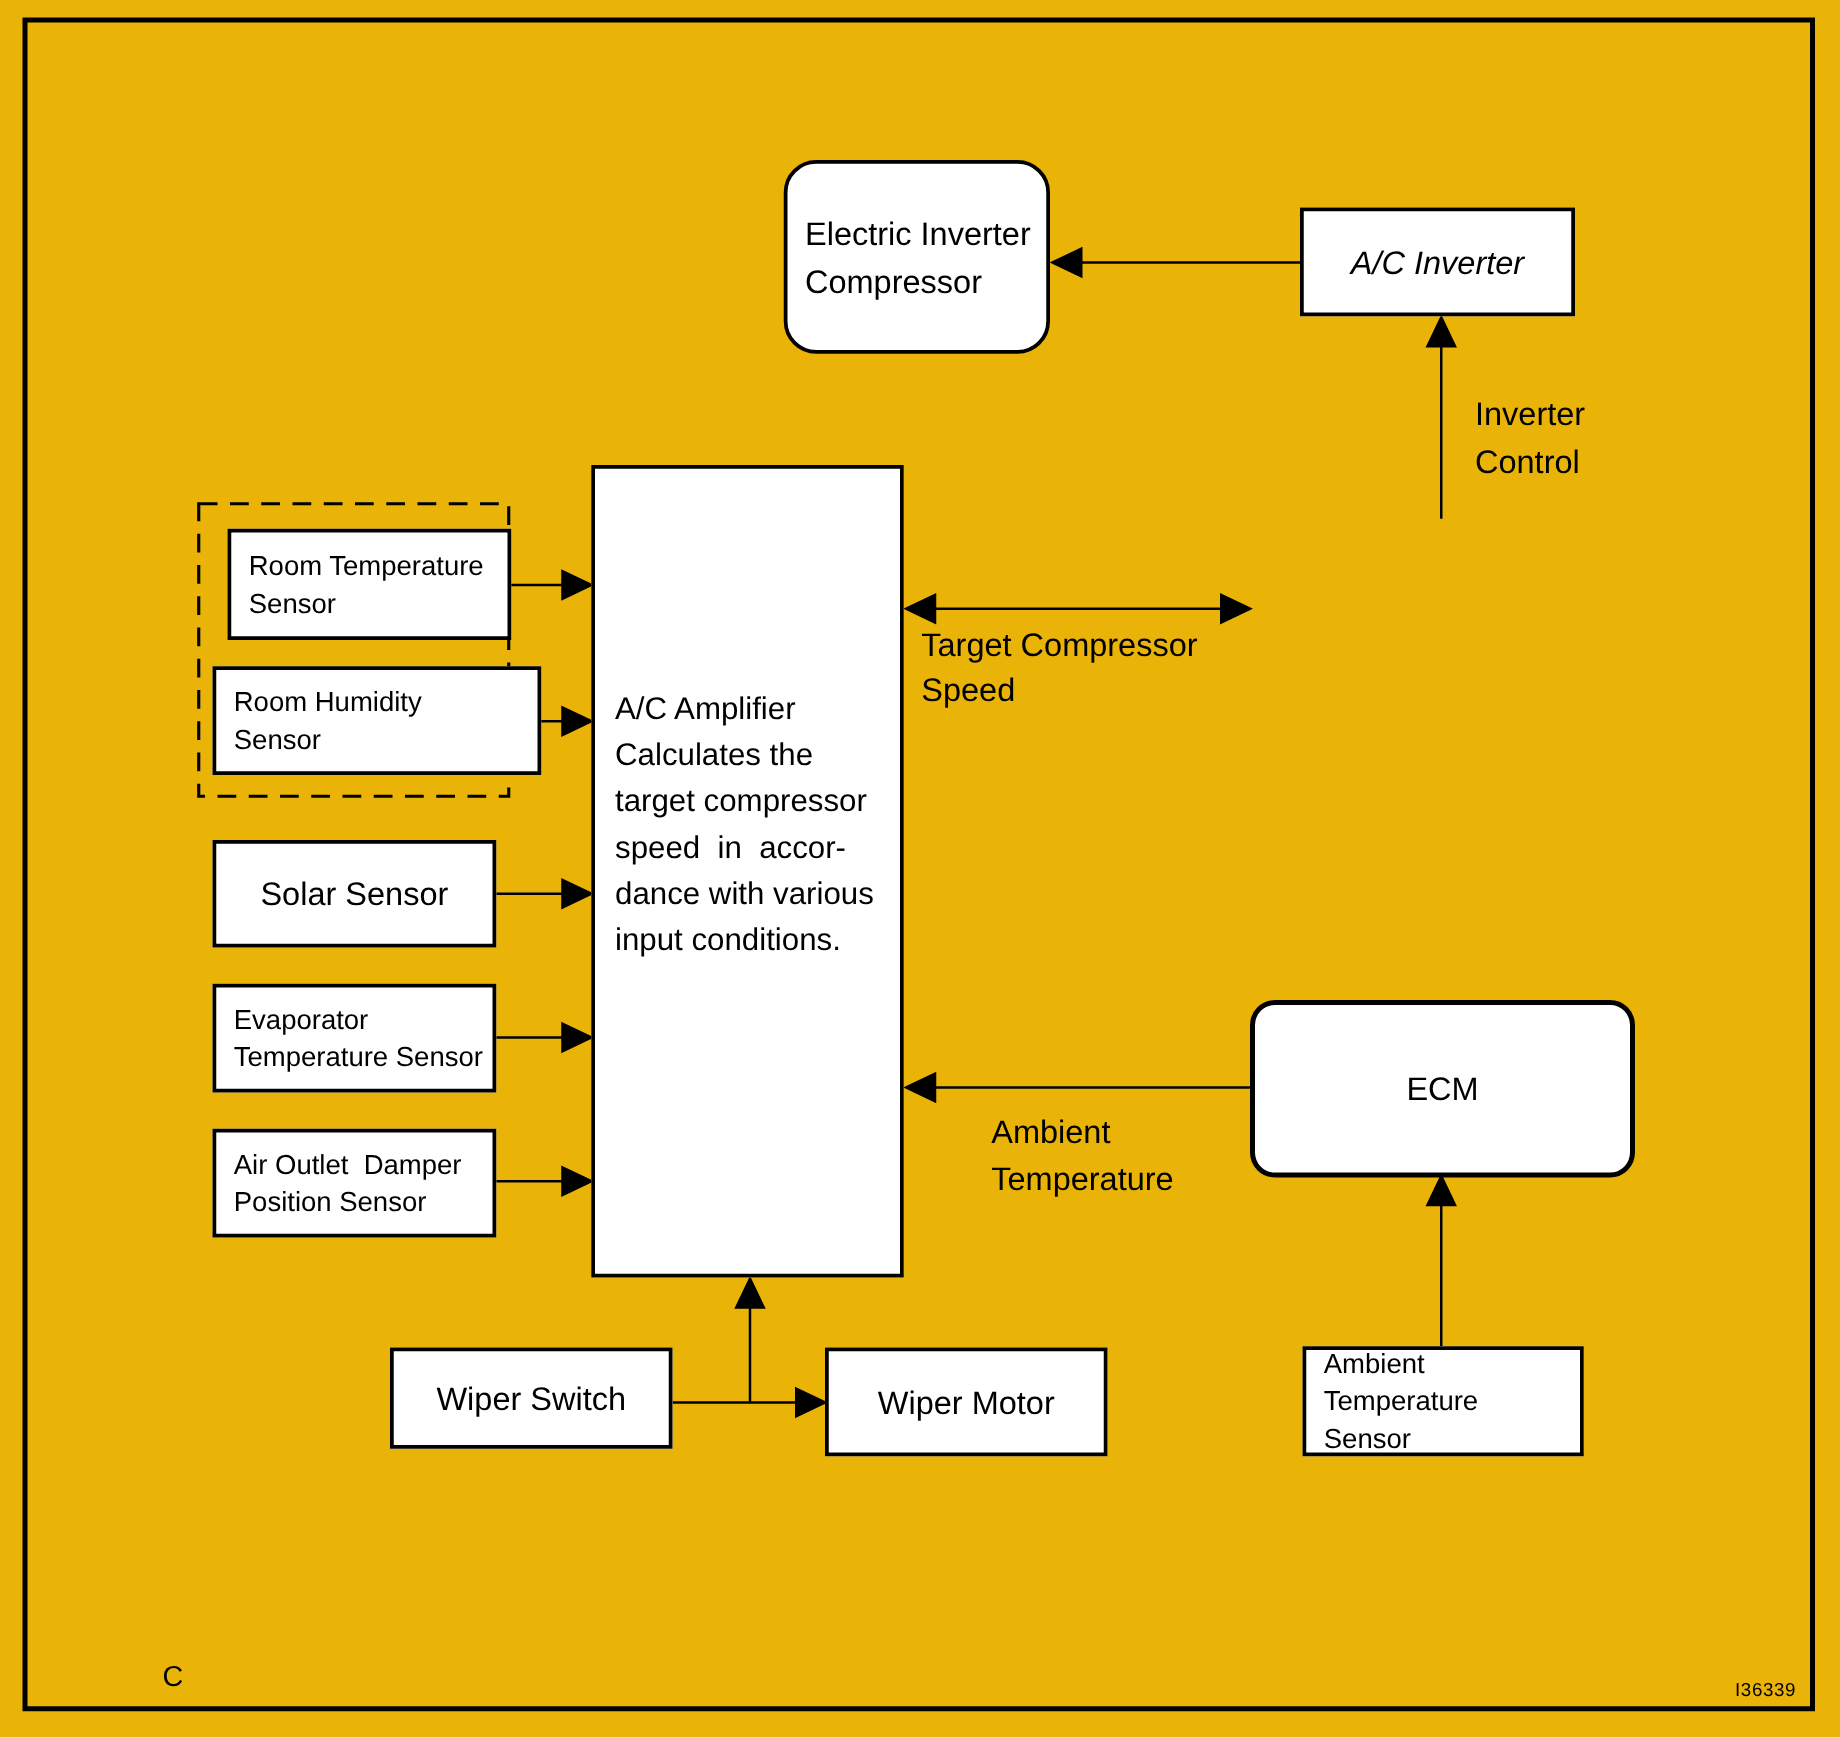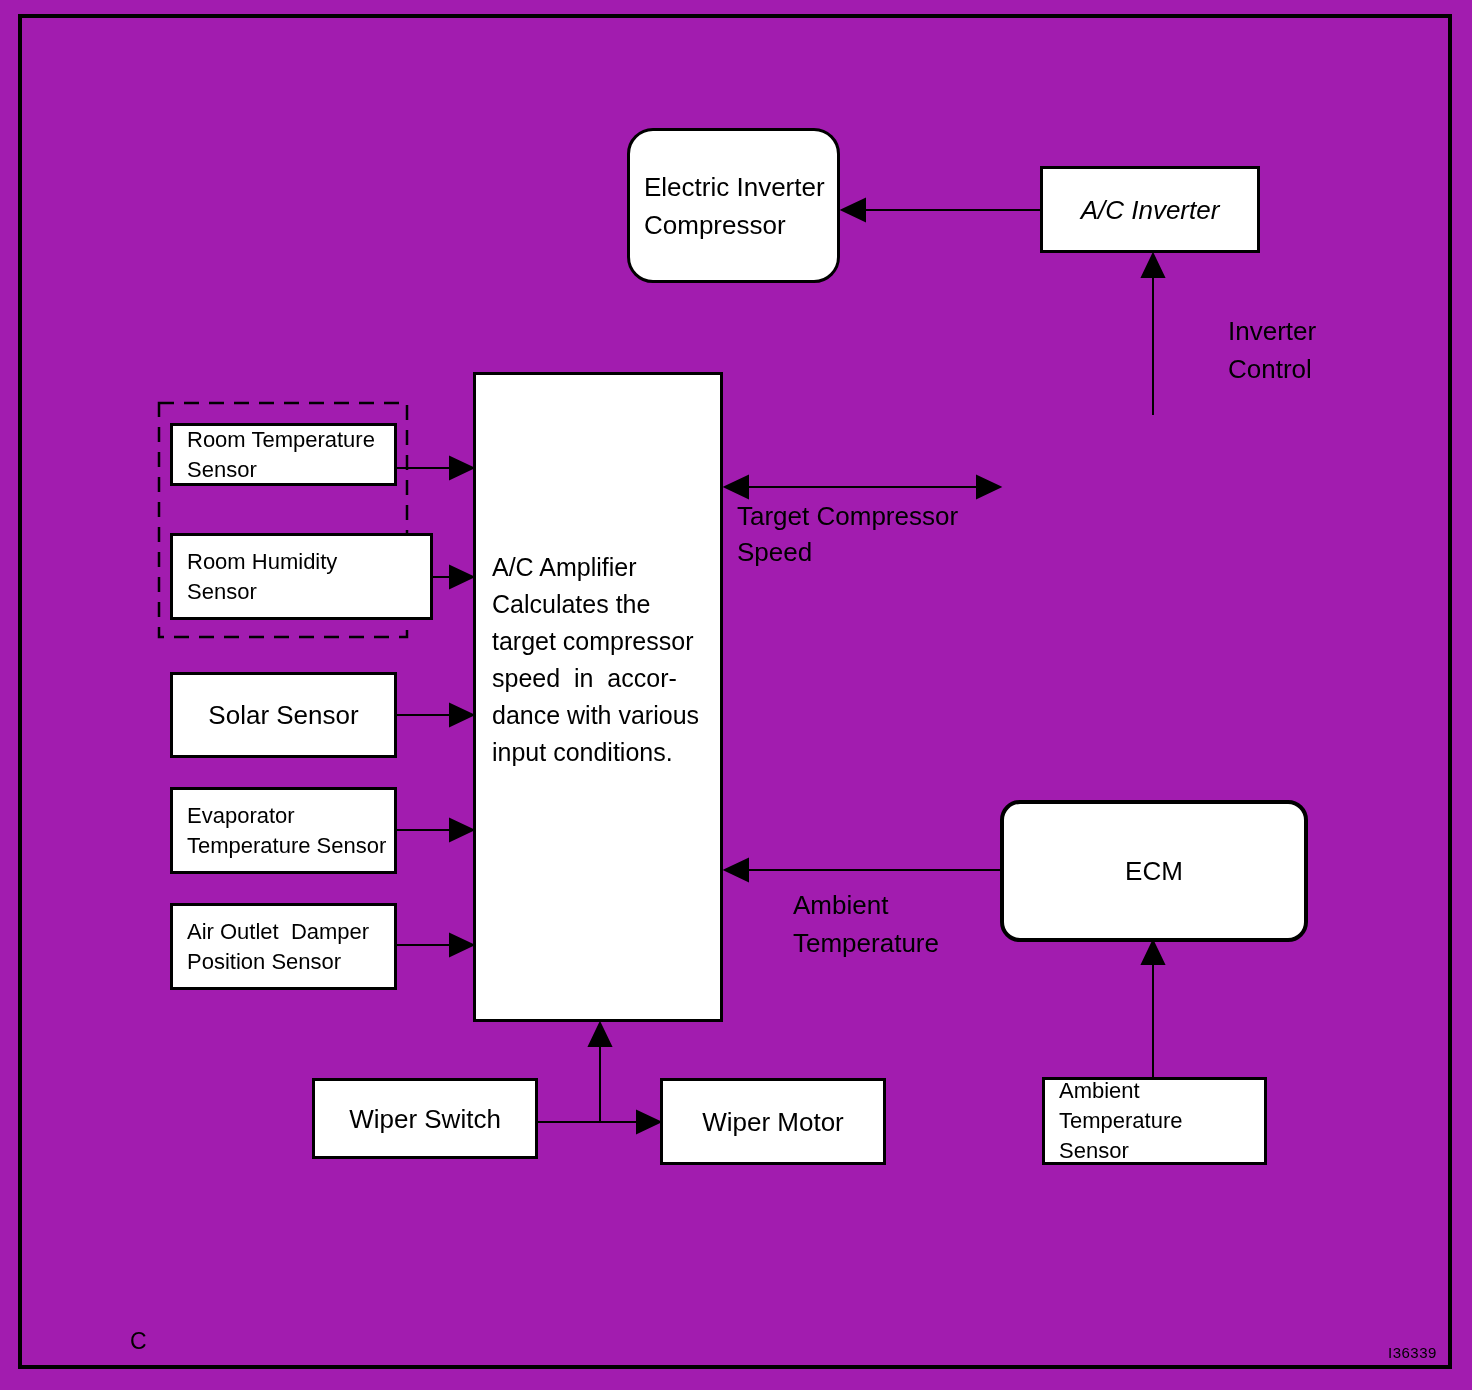--- a/index.html
+++ b/index.html
@@ -1,19 +1,19 @@
 <!DOCTYPE html>
 <html><head>
 <meta charset="utf-8">
 <style>
   html,body{margin:0;padding:0;background:#ffffff;}
   .canvas{
     position:relative;
     width:1472px;height:1390px;
-    background:#a21caf;
+    background:#eab308;
     font-family:"Liberation Sans", sans-serif;
     color:#000;
     overflow:hidden;
   }
   .outer-frame{
     position:absolute;left:18px;top:14px;width:1434px;height:1355px;
     border:4px solid #000;
     box-sizing:border-box;
   }
   .box{
@@ -42,31 +42,31 @@
   #b-compressor{left:627px;top:128px;width:213px;height:155px;}
   #b-acinverter{left:1040px;top:166px;width:220px;height:87px;font-style:italic;}
   #b-hybridecu{left:1000px;top:415px;width:308px;height:142px;}
   #b-amplifier{
     left:473px;top:372px;width:250px;height:650px;
     align-items:flex-start;justify-content:flex-start;
     padding:174px 12px 0 16px;
     font-size:25px;line-height:37px;
     text-align:left;
   }
-  #b-roomtemp{left:170px;top:423px;width:227px;height:63px;}
+  #b-roomtemp{left:182px;top:423px;width:227px;height:89px;}
   #b-roomhum{left:170px;top:533px;width:263px;height:87px;}
   #b-solar{left:170px;top:672px;width:227px;height:86px;}
   #b-evap{left:170px;top:787px;width:227px;height:87px;}
   #b-airout{left:170px;top:903px;width:227px;height:87px;}
   #b-wiperswitch{left:312px;top:1078px;width:226px;height:81px;}
   #b-wipermotor{left:660px;top:1078px;width:226px;height:87px;}
   #b-ecm{left:1000px;top:800px;width:308px;height:142px;}
   #b-ambient{left:1042px;top:1077px;width:225px;height:88px;}
   
-  #l-invctrl{left:1180px;top:312px;margin-left:48px;}
+  #l-invctrl{left:1180px;top:312px;}
   #l-target{left:737px;top:498px;line-height:36px;}
   #l-ambtemp{left:793px;top:886px;}
   #l-cornerc{left:130px;top:1330px;font-size:23px;line-height:23px;}
   #l-figcode{left:1388px;top:1345px;font-size:15px;line-height:15px;letter-spacing:0.5px;}
   svg.wires{position:absolute;left:0;top:0;pointer-events:none;}
 </style>
 </head>
 <body>
 
 <div class="canvas">

